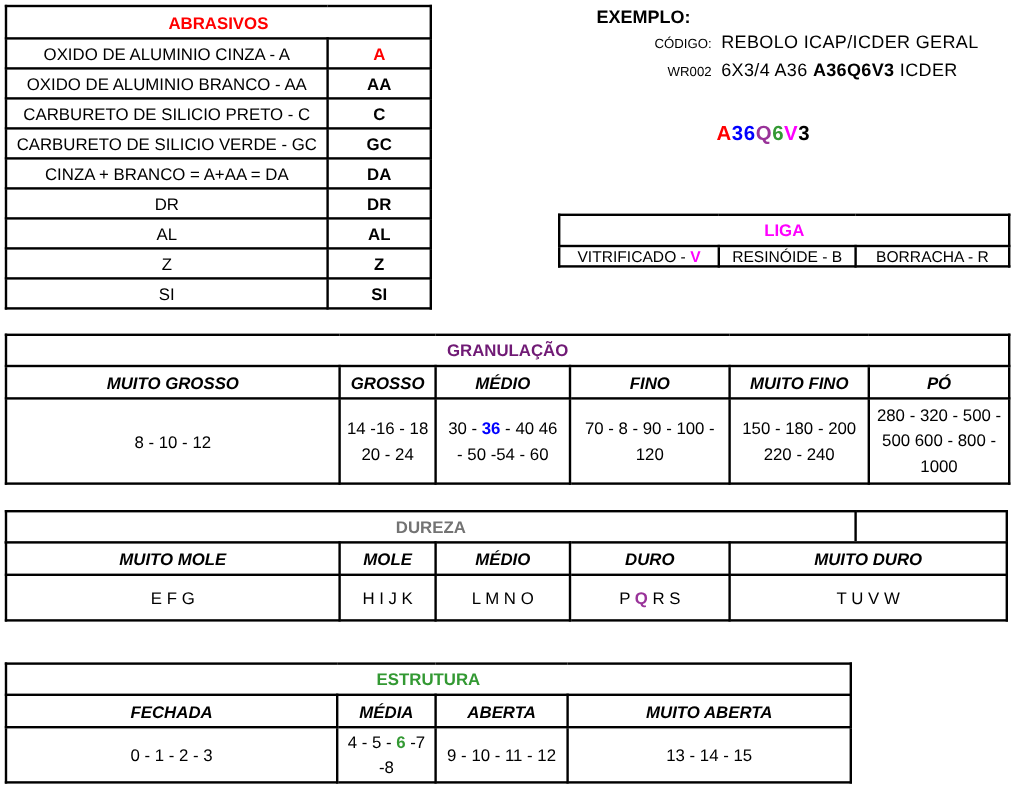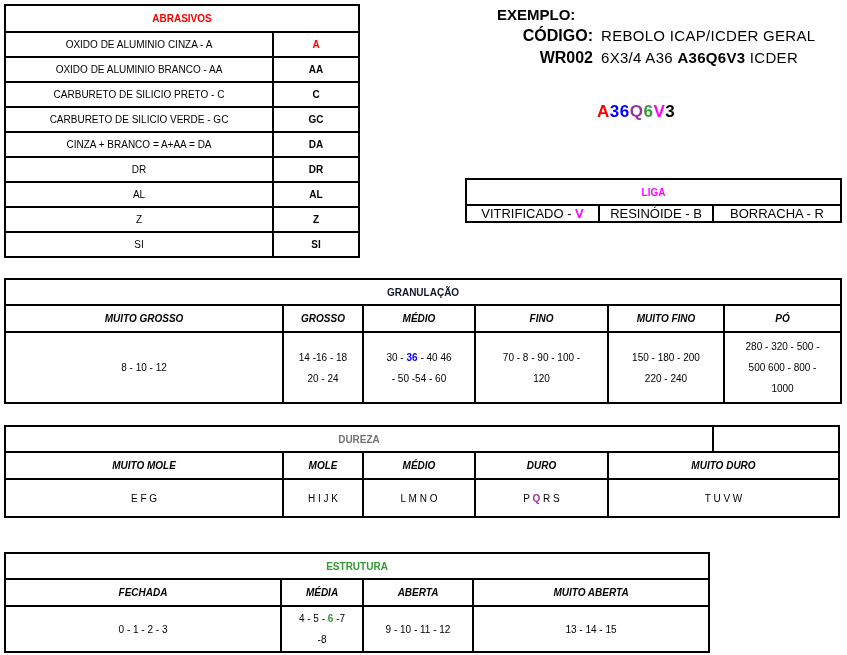--- a/index.html
+++ b/index.html
@@ -3,38 +3,38 @@
 <meta charset="utf-8">
 <style>
   * { margin:0; padding:0; box-sizing:border-box; }
   html,body { background:#fff; }
   body { font-family:"Liberation Sans","DejaVu Sans",sans-serif; color:#000; }
   .page { position:relative; width:847px; height:655px; background:#fff; overflow:hidden; }
 
   table.tbl { position:absolute; border-collapse:collapse; table-layout:fixed; background:#fff; }
   table.tbl.inner { position:static; }
   .tbl td { border:2px solid #000; text-align:center; vertical-align:middle;
-            font-size:10px; padding:0; overflow:hidden; white-space:nowrap; }
+            font-size:14px; padding:0; overflow:hidden; white-space:nowrap; }
   .title { font-weight:bold; font-size:15px; text-align:center; }
   .hdr   { font-weight:bold; font-size:14px; text-align:center;font-style:italic; }
   .name  { text-align:left; padding-left:5px; }
   .code  { font-weight:bold; }
   .hl    { font-weight:bold; }
   .wrapcell { white-space:normal; line-height:21px; }
 
   
   .abrasivos { left:4px; top:4px; width:354px; }
   .abrasivos .title-row td { height:27px; }
   .abrasivos .r td { height:25px; }
 
   
   .exemplo { position:absolute; left:430px; top:5px; width:417px; }
   .ex-heading { font-weight:bold; font-size:15px; margin-left:67px; line-height:20px; }
   .ex-row { line-height:22px; white-space:nowrap; }
-  .ex-label { display:inline-block; width:163px; text-align:right; font-weight:bold; font-size:16px; }
+  .ex-label { display:inline-block; width:163px; text-align:right; font-weight:normal; font-size:11px; }
   .ex-value { font-size:15px; letter-spacing:0.3px; margin-left:8px; }
   .ex-value b { letter-spacing:0.3px; }
 
   
   .color-code { position:absolute; left:597px; top:102px; font-weight:bold;
                 font-size:17px; letter-spacing:0.5px; }
 
   
   .liga { left:465px; top:178px; width:375px; }
   .liga .title-row td { height:26px; }
@@ -147,21 +147,21 @@
     <colgroup>
       <col style="width:278px">
         <col style="width:80px">
         <col style="width:112px">
       <col style="width:133px">
         <col style="width:116px">
         <col style="width:117px">
     </colgroup>
     <tbody>
         <tr class="title-row">
-      <td colspan="6" class="title" style="color: #0f172a;">GRANULAÇÃO</td>
+      <td colspan="6" class="title" style="color: #701a75;">GRANULAÇÃO</td>
     </tr>
     <tr class="hdr-row">
       <td class="hdr">MUITO GROSSO</td>
       <td class="hdr">GROSSO</td>
       <td class="hdr">MÉDIO</td>
       <td class="hdr">FINO</td>
       <td class="hdr">MUITO FINO</td>
       <td class="hdr">PÓ</td>
     </tr>
     <tr class="data">

